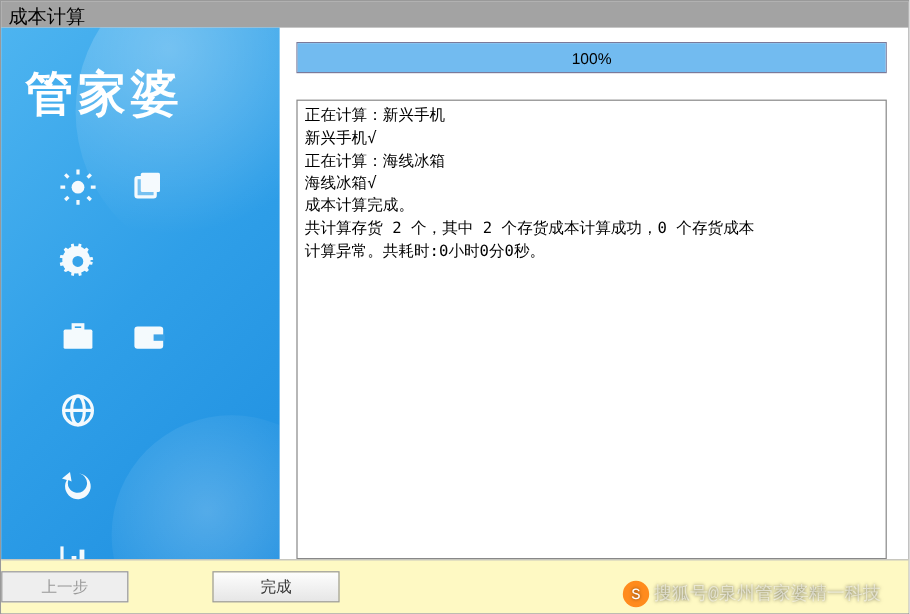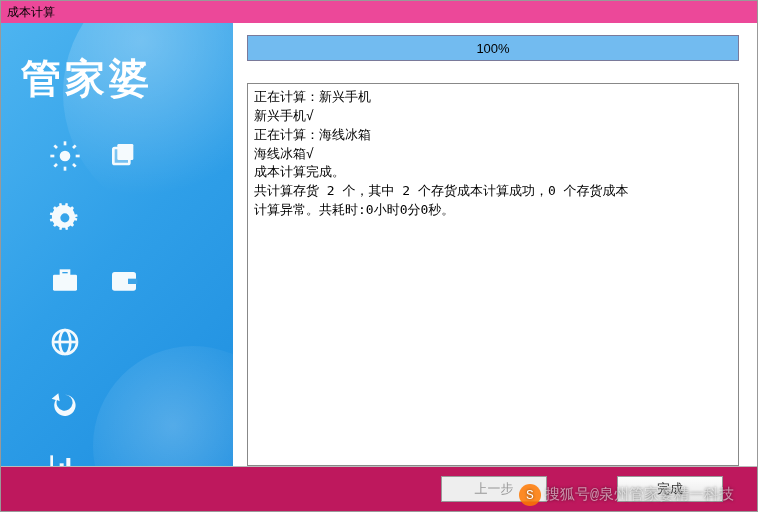--- a/index.html
+++ b/index.html
@@ -16,23 +16,23 @@
     width: 758px;
     height: 512px;
     border: 1px solid #999;
     background: #fff;
     display: flex;
     flex-direction: column;
   }
   .titlebar {
     height: 22px;
     padding: 3px 6px;
-    font-size: 12px;
+    font-size: 16px;
     color: #000;
-    background: #ec4899;
+    background: #a3a3a3;
   }
   .content {
     flex: 1;
     display: flex;
     gap: 0;
   }
   .sidebar {
     width: 232px;
     height: 443px;
     background: linear-gradient(135deg, #4db4f0 0%, #2f9fe8 50%, #1f8fe0 100%);
@@ -121,24 +121,23 @@
     height: 322px;
     font-family: "SimSun","NSimSun",monospace;
     white-space: pre-wrap;
   }
   .log .row { display:flex; justify-content:flex-start; }
   .footer {
     height: 46px;
     border-top: 1px solid #bbb;
     display:flex;
     align-items:center;
-    justify-content:flex-end;
     gap: 70px;
     padding-right: 34px;
-    background:#be185d;
+    background:#fef9c3;
     position: relative;
   }
   .btn {
     width: 106px;
     height: 26px;
     border: 1px solid #999;
     background: linear-gradient(#fdfdfd,#e6e6e6);
     font-size: 13px;
     color:#333;
     cursor: pointer;

